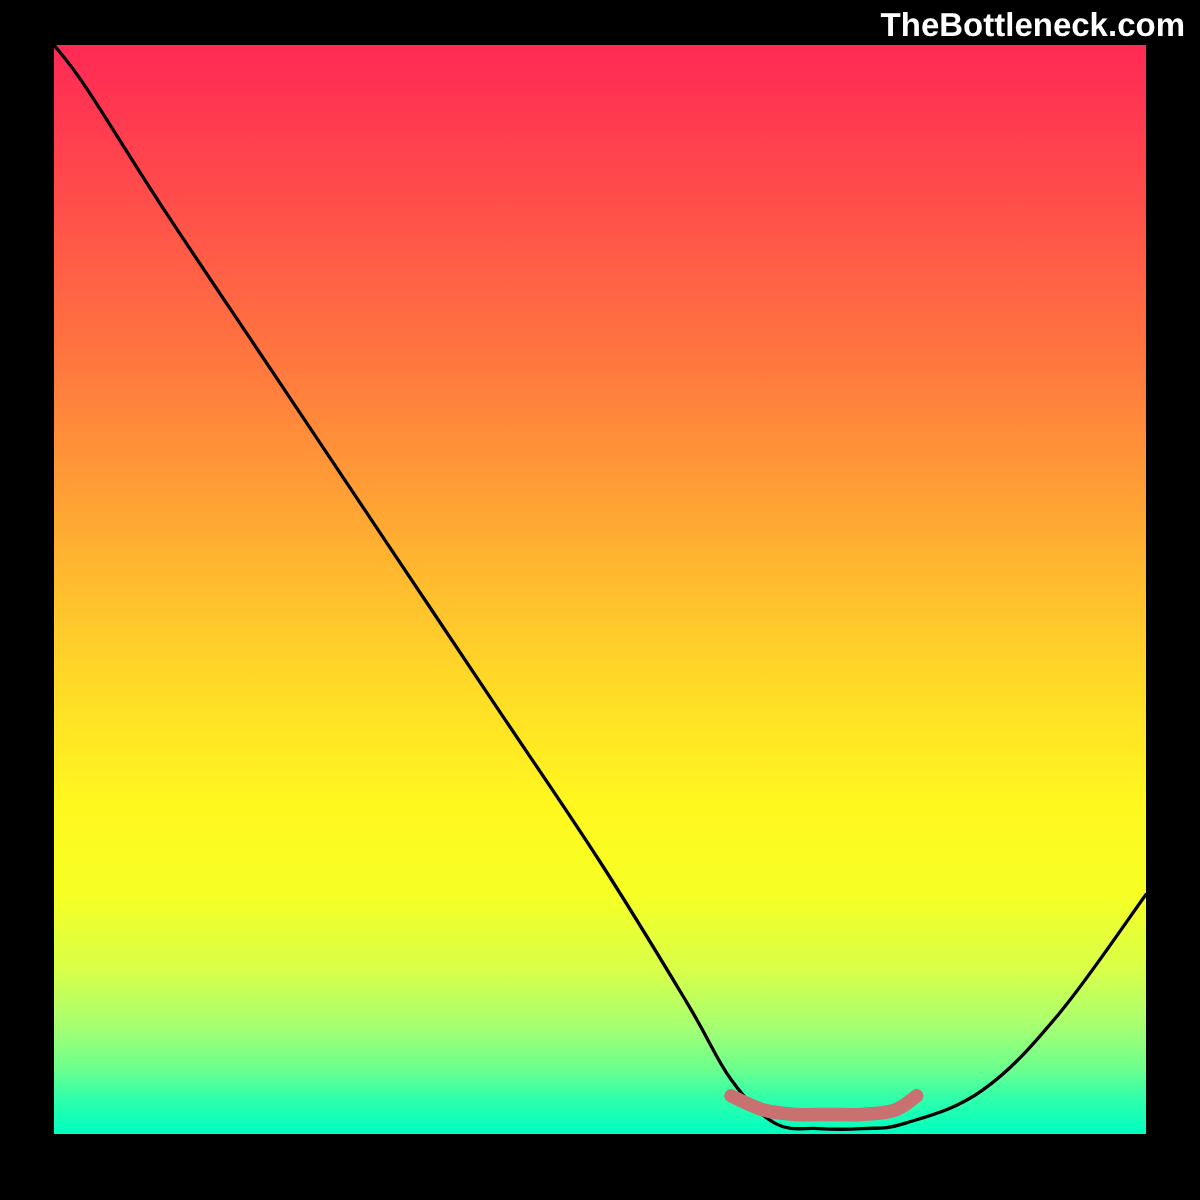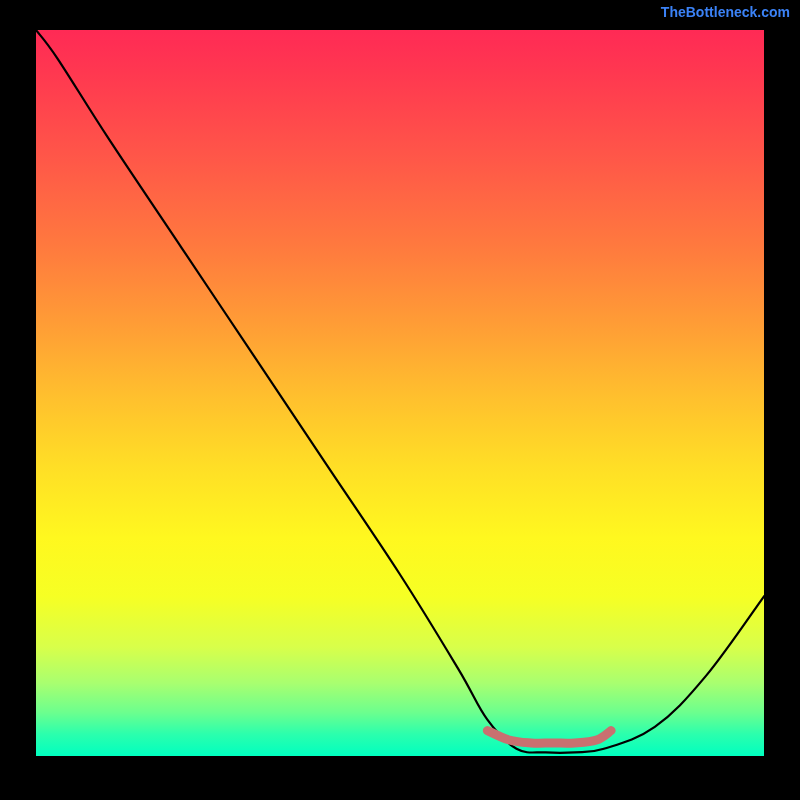--- a/index.html
+++ b/index.html
@@ -8,22 +8,22 @@
     height: 800px;
     background: #000;
     position: relative;
     font-family: Arial, sans-serif;
     overflow: hidden;
   }
   .watermark {
     position: absolute;
     top: 4px;
     right: 10px;
-    color: #3b82f6;
-    font-size: 14px;
+    color: #ffffff;
+    font-size: 22px;
     font-weight: bold;
     z-index: 10;
   }
   .plot-area {
     position: absolute;
     left: 36px;
     top: 30px;
     width: 728px;
     height: 726px;
     overflow: hidden;

